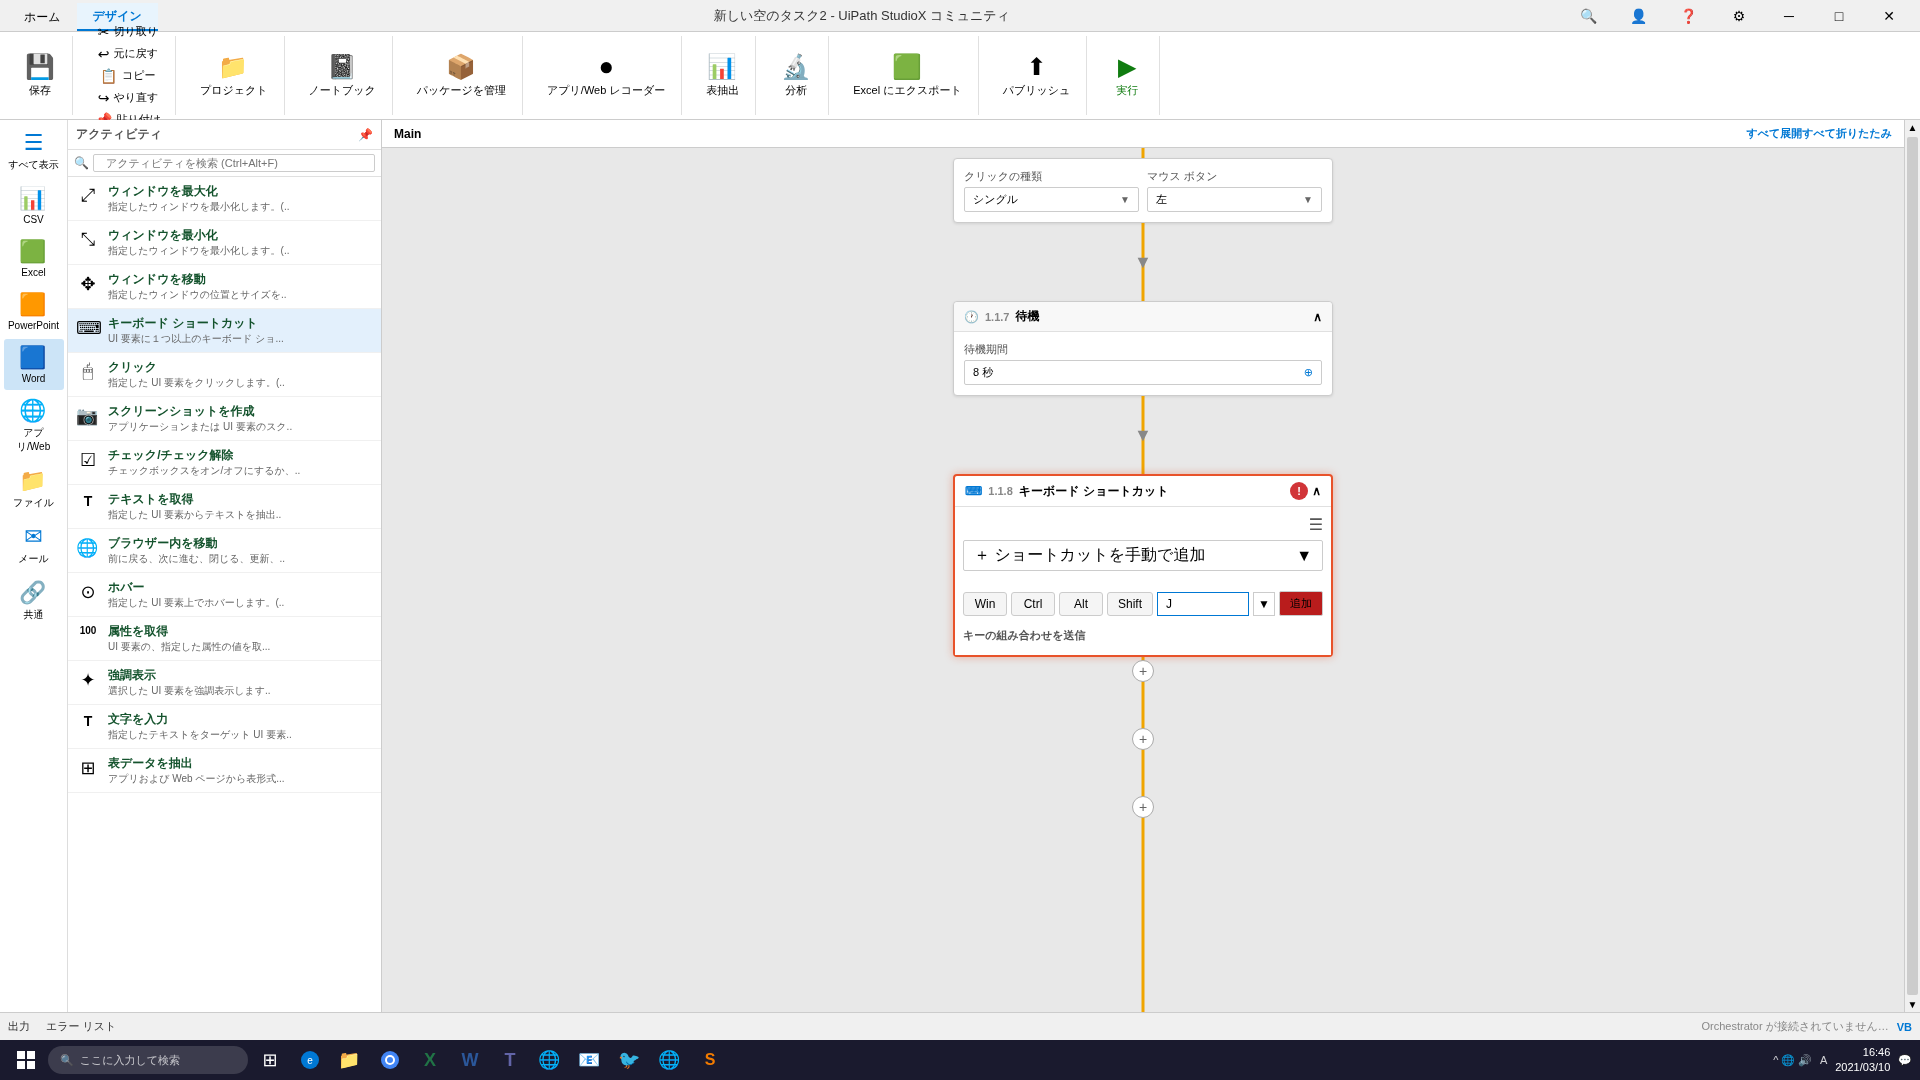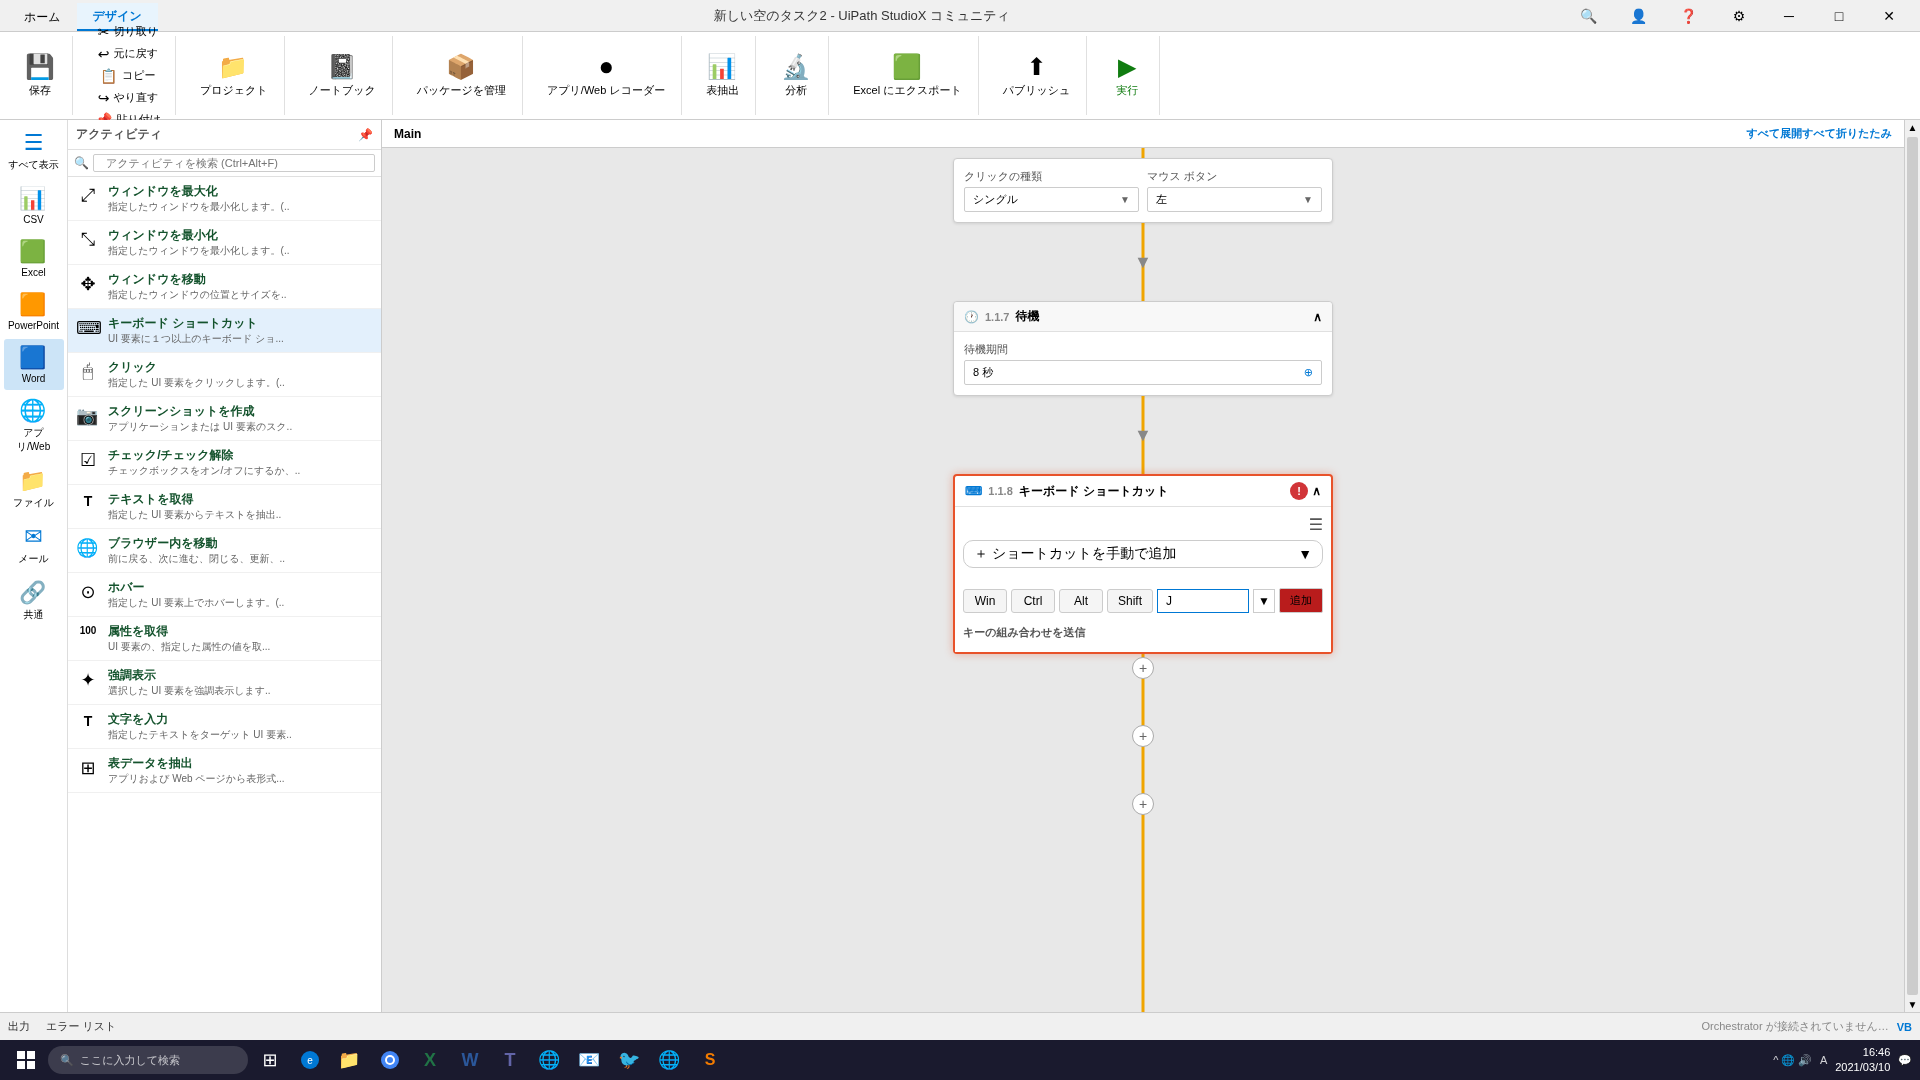--- a/index.html
+++ b/index.html
@@ -186,22 +186,22 @@
       display: flex; align-items: center; justify-content: center;
       font-size: 14px; color: #666; cursor: pointer;
     }
 
     
     .kb-inner {
       background: white;
       padding: 8px;
     }
     .kb-add-btn {
-      border: 1px solid #ccc; border-radius: 10px; padding: 4px 10px;
-      font-size: 14px; cursor: pointer; display: flex; align-items: center;
+      border: 1px solid #ccc; border-radius: 2px; padding: 4px 10px;
+      font-size: 16px; cursor: pointer; display: flex; align-items: center;
       gap: 4px; background: white; margin-bottom: 10px;
       justify-content: space-between; width: 100%;
     }
     .kb-key-row {
       display: flex; align-items: center; gap: 4px; margin-bottom: 8px;
     }
     .kb-key-btn {
       border: 1px solid #ccc; border-radius: 3px; padding: 4px 10px;
       font-size: 12px; cursor: pointer; background: #f5f5f5; min-width: 44px;
       text-align: center;

